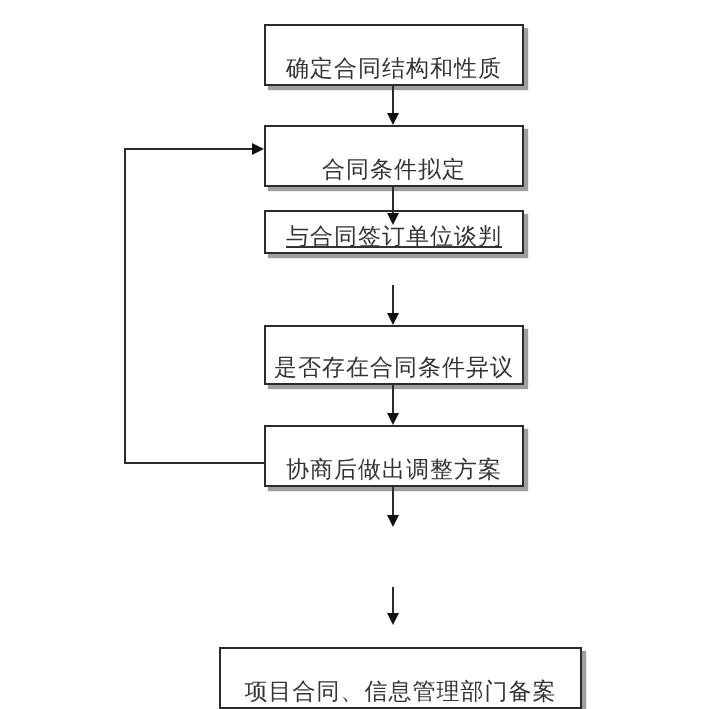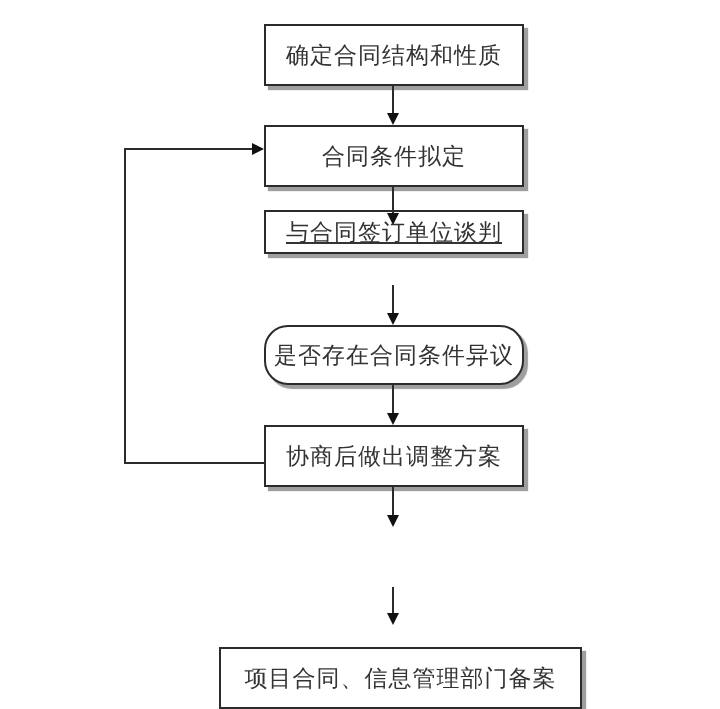--- a/index.html
+++ b/index.html
@@ -13,31 +13,31 @@
     overflow: hidden;
   }
   .node {
     position: absolute;
     left: 264px;
     width: 260px;
     background: #ffffff;
     border: 2px solid #2b2b2b;
     box-shadow: 4px 4px 1px rgba(125,125,125,0.75);
     display: flex;
-    align-items: center;
+    align-items: flex-end;
     justify-content: center;
     font-size: 23px;
     color: #333333;
     letter-spacing: 1px;
     white-space: nowrap;
   }
   #n1 { top: 24px;  height: 62px; }
   #n2 { top: 125px; height: 62px; }
   #n3 { top: 210px; height: 44px; text-decoration: underline; }
-  #n4 { top: 325px; height: 60px; border-radius: 24px; }
+  #n4 { top: 325px; height: 60px; }
   #n5 { top: 425px; height: 62px; }
   #n6 { top: 527px; height: 60px; }
   #n7 { top: 647px; height: 62px; left: 219px; width: 363px; }
 
   .hline, .vline { position: absolute; background: #2b2b2b; }
   .hline { height: 2px; }
   .vline { width: 2px; }
 
   .arrow-down {
     position: absolute;

